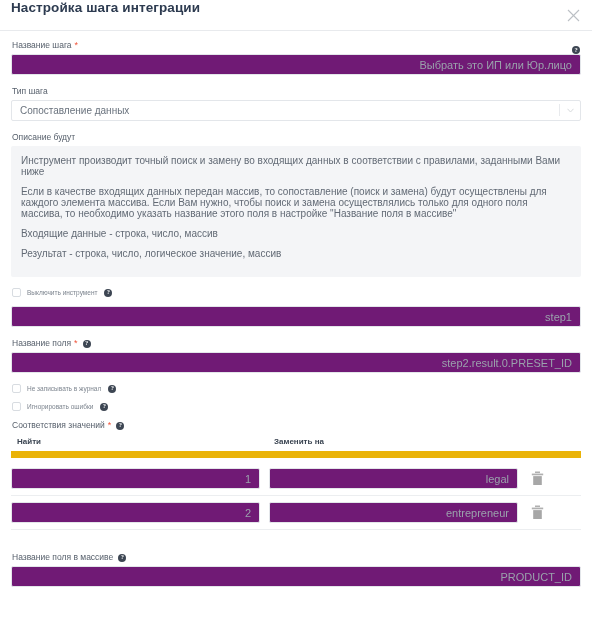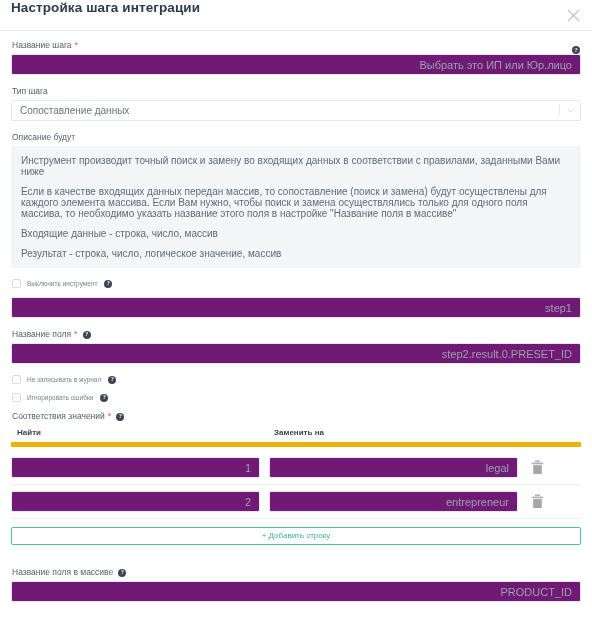--- a/index.html
+++ b/index.html
@@ -135,21 +135,21 @@
     border-radius: 2px;
     padding: 9px 10px 8px 10px;
     margin-bottom: 11px;
   }
   .desc-panel p {
     margin: 0 0 9px 0;
     font-size: 10px;
     line-height: 11px;
     color: #626a75;
   }
-  .desc-panel p:last-child { margin-bottom: 1px; }
+  .desc-panel p:last-child { margin-bottom: 10px; }
 
   
   .check-row {
     display: flex;
     align-items: center;
     margin-bottom: 9px;
     margin-left: 1px;
   }
   .checkbox {
     width: 9px; height: 9px;
@@ -164,21 +164,21 @@
     color: #7d858f;
     margin-left: 6px;
     line-height: 9px;
   }
   .check-row .help-icon { margin-left: 7px; }
 
   
   .map-headers {
     display: flex;
     margin: 6px 0 4px 0;
-    border-bottom: 5px solid #eab308;
+    border-bottom: 7px solid #eab308;
     padding-bottom: 5px;
   }
   .map-headers .col-find {
     width: 258px;
     font-size: 8px;
     font-weight: bold;
     color: #3a4451;
     padding-left: 6px;
   }
   .map-headers .col-replace {
@@ -346,21 +346,20 @@
     </div>
     <div class="cell-action">
       <svg class="trash-icon" viewBox="0 0 13 15">
         <rect x="4" y="0.5" width="5" height="1.6" fill="#9a9a9a"></rect>
         <rect x="0.8" y="2.6" width="11.4" height="1.7" fill="#9a9a9a"></rect>
         <path d="M2.2 5.1 H10.8 V14 H2.2 Z" fill="#8f8f8f"></path>
       </svg>
     </div>
   </div>
 
-  <button class="btn-outline">+ Добавить строку</button>
 
   <div class="field-block" style="margin-top:22px;">
     <div class="field-label">
       <span>Название поля в массиве</span>
       <span class="help-icon">?</span>
     </div>
     <input class="text-input" type="text" value="PRODUCT_ID" style="">
   </div>
 
 </div>

